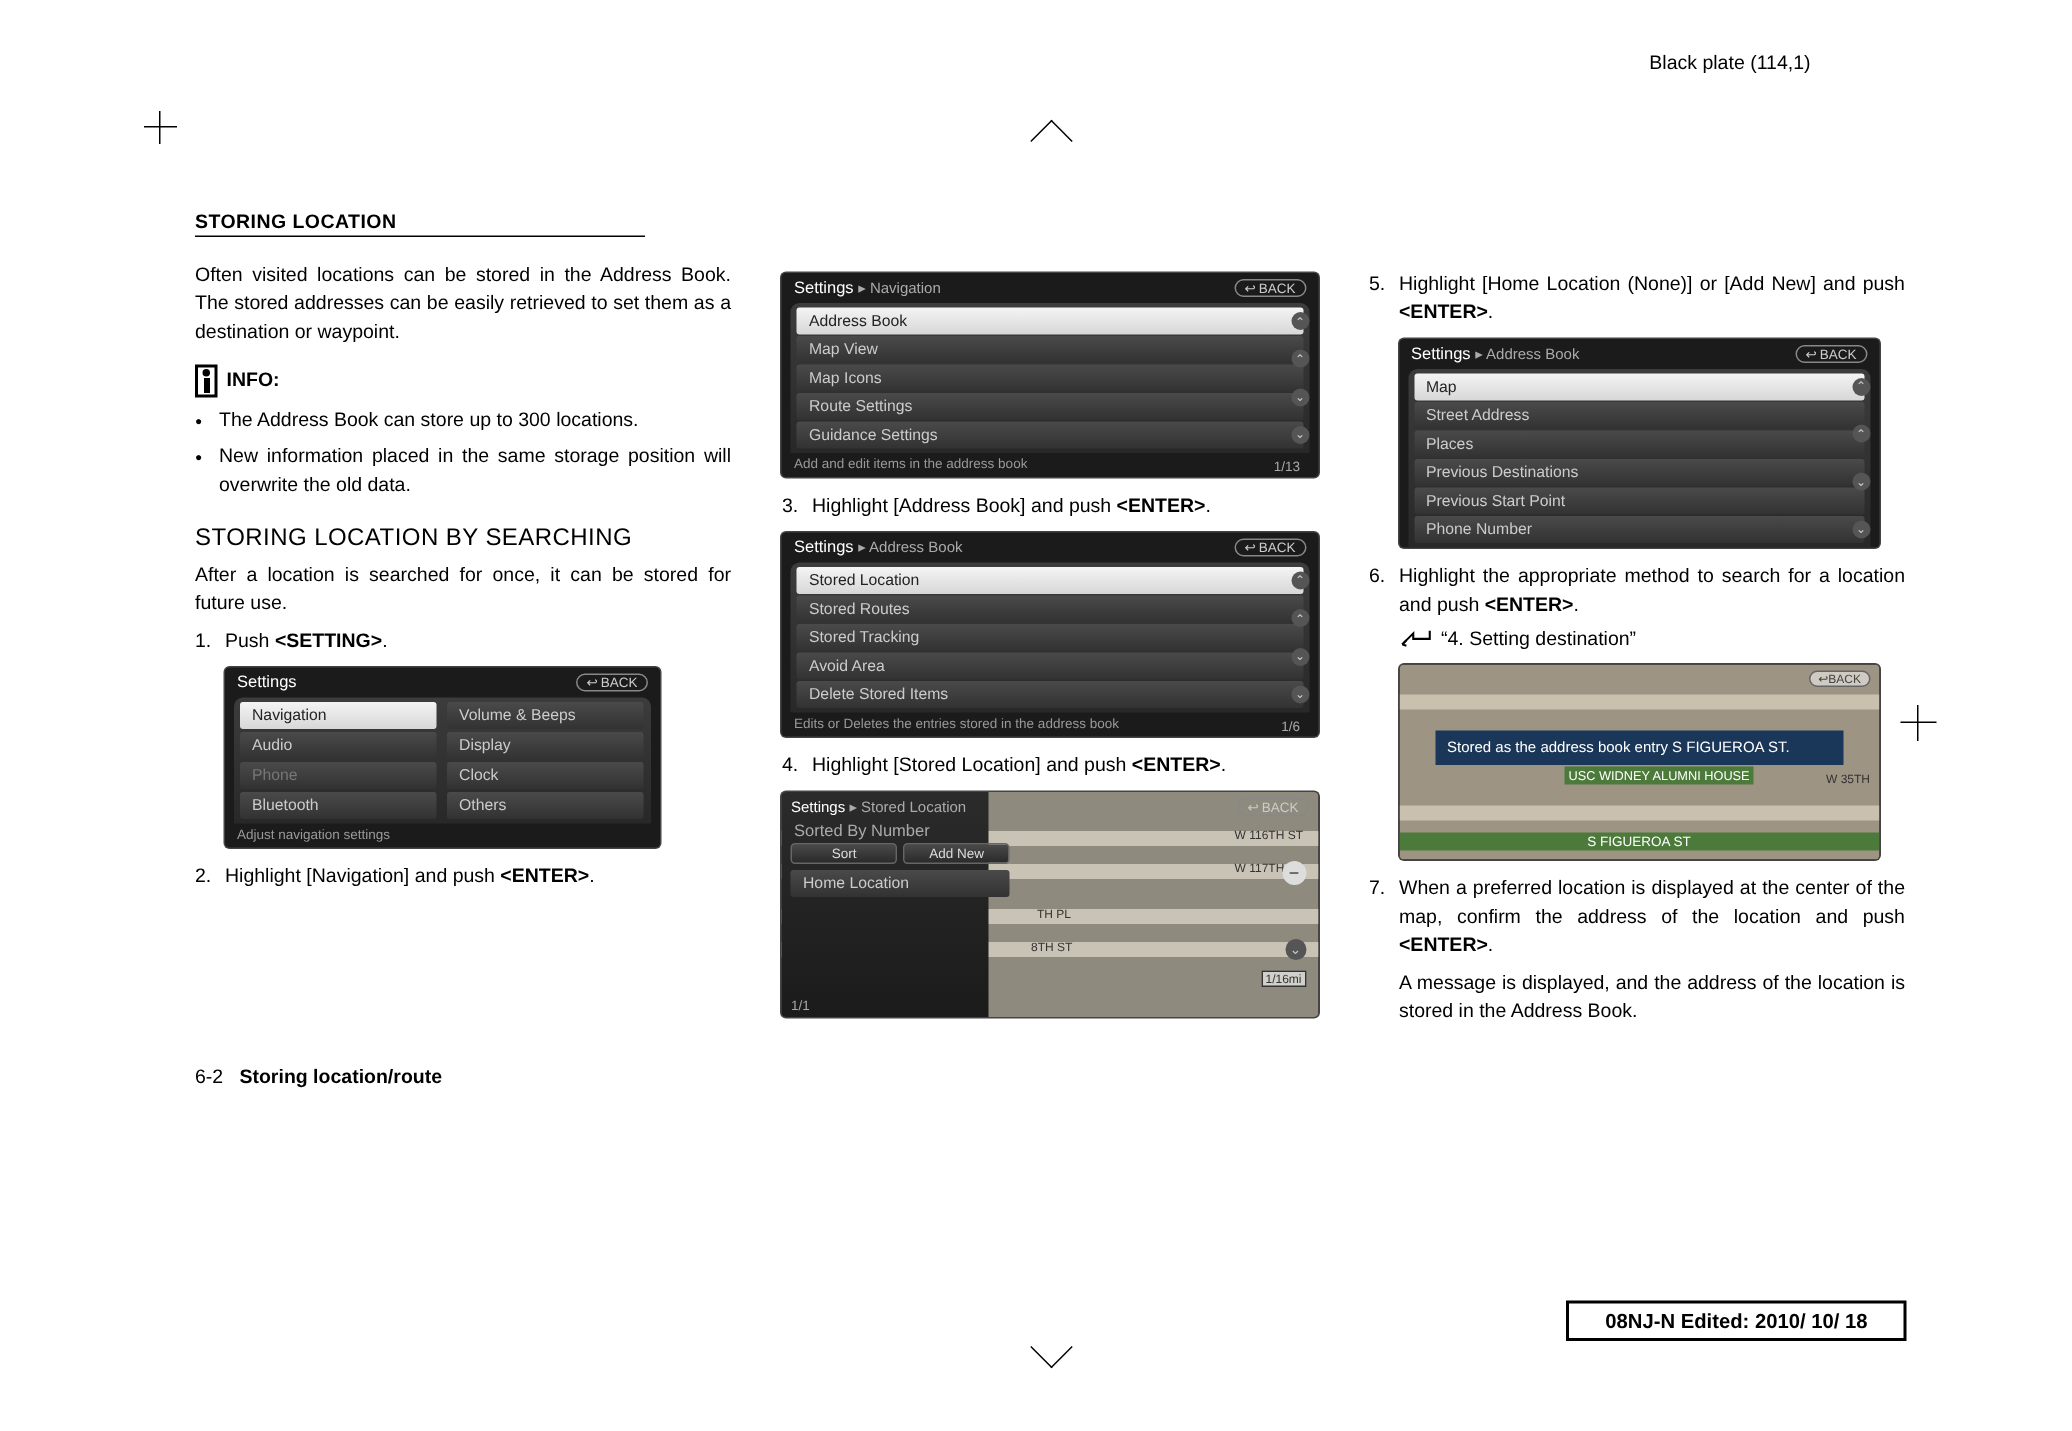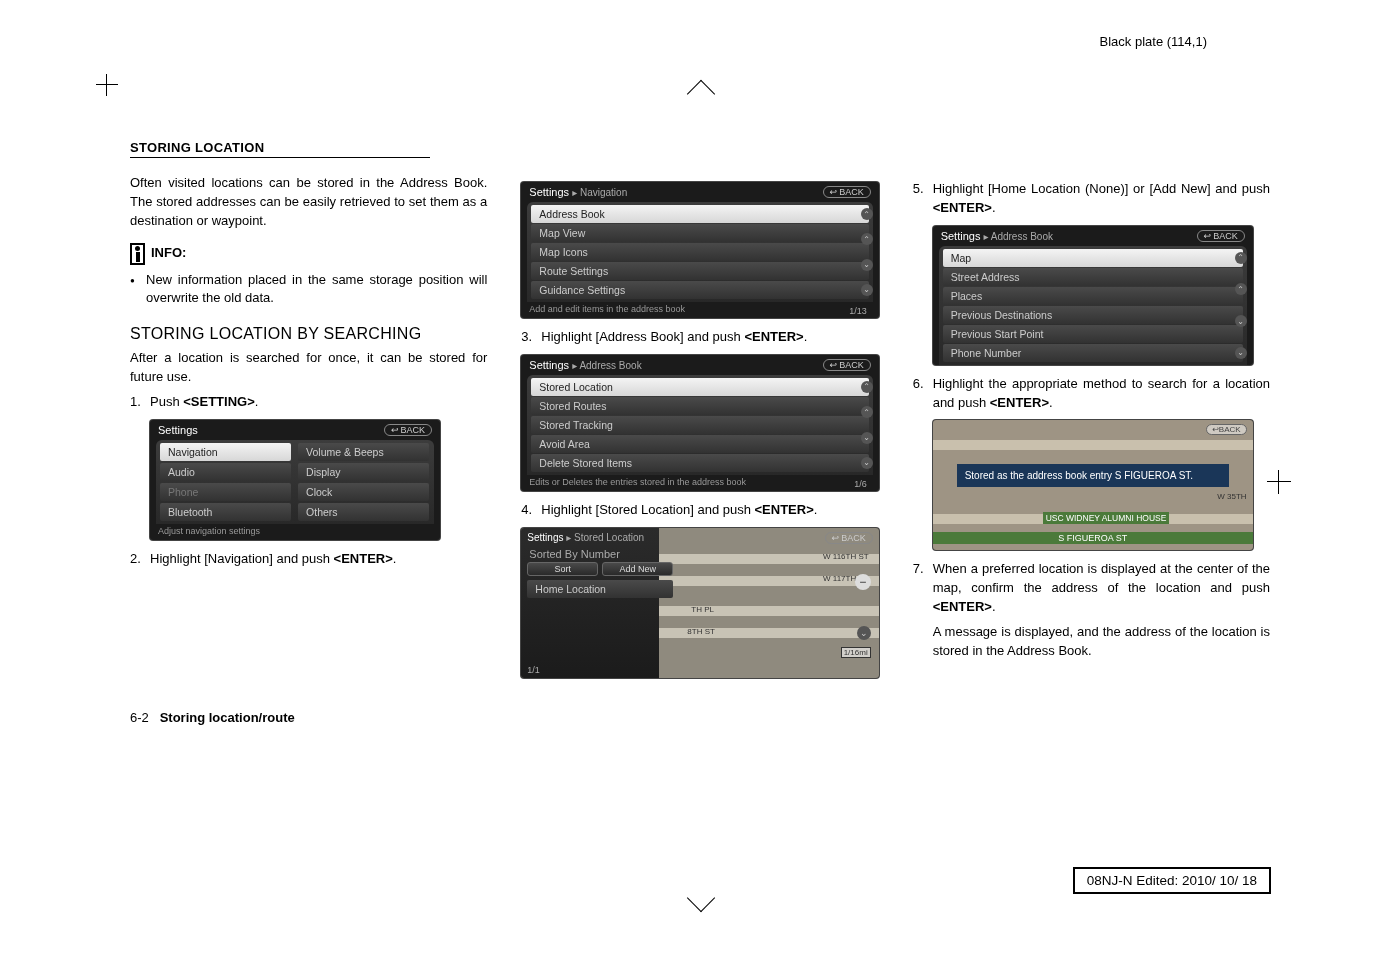--- a/index.html
+++ b/index.html
@@ -84,21 +84,21 @@
 
   
   .shot-overlay { position:relative; height:130px; background:#9e9484; overflow:hidden; }
   .shot-overlay .bluebox { position:absolute; left:24px; top:44px; right:24px; background:#1a3658; color:#fff; font-size:10px; padding:5px 8px; line-height:1.3; }
   .shot-overlay .greenlabel { position:absolute; font-size:8.5px; background:#4b7a3a; color:#fff; padding:1px 3px; }
   .shot-overlay .street-h { position:absolute; left:0; right:0; height:10px; background:#c9c0ad; }
   .shot-overlay .street-band { position:absolute; left:0; right:0; bottom:6px; height:12px; background:#4b7a3a; color:#fff; font-size:9px; text-align:center; line-height:12px; }
   .shot-overlay .backbtn { position:absolute; right:6px; top:4px; border:1px solid #666; border-radius:10px; font-size:8px; color:#444; padding:0 5px; background:rgba(255,255,255,.5);}
 
   .footer-left { margin-top: 22px; font-size: 13px; }
-  .footer-right-box { position:absolute; right: 110px; bottom: 60px; border:2px solid #000; padding:4px 12px; font-weight:normal; font-size:13.5px; }
+  .footer-right-box { position:absolute; right: 110px; bottom: 60px; border:2px solid #000; padding:4px 24px; font-weight:bold; font-size:13.5px; }
 
   .justify { text-align: justify; }
 
 </style>
 </head>
 <body>
 
 <div class="plate-label">Black plate (114,1)</div>
 <div class="crop-top"></div>
 <div class="crop-bottom"></div>
@@ -118,20 +118,21 @@
         <span class="info-icon">
           <span class="i-wrap">
               <span class="dot"></span>
               <span class="bar"></span>
             </span>
         </span>
         <span class="bold">INFO:</span>
       </div>
 
       <ul class="bullets">
+        <li>The Address Book can store up to 300 locations.</li>
         <li>New information placed in the same storage position will overwrite the old data.</li>
       </ul>
 
       <h3 class="sub">STORING LOCATION BY SEARCHING</h3>
       <p class="justify">After a location is searched for once, it can be stored for future use.</p>
 
       <div class="step">
         <span class="num">1.</span>
         <span class="body"><span>Push </span><span class="bold">&lt;SETTING&gt;</span><span>.</span></span>
       </div>
@@ -277,28 +278,37 @@
               <span>⌄</span>
             </div>
 
         </div>
       </div>
 
       <div class="step">
         <span class="num">6.</span>
         <span class="body"><span>Highlight the appropriate method to search for a location and push </span><span class="bold">&lt;ENTER&gt;</span><span>.</span></span>
       </div>
+      <div class="ref-row">
+        <span class="ref-icon">
+          <svg viewBox="0 0 24 14">
+              <path d="M2 12 L10 4 L10 8 L22 8 L22 2" fill="none" stroke="#000" stroke-width="1.5"></path>
+              <path d="M2 12 L5 9 M2 12 L5 13" fill="none" stroke="#000" stroke-width="1.5"></path>
+            </svg>
+        </span>
+        <span>“4. Setting destination”</span>
+      </div>
 
       <div class="shot" style="margin-left:20px; width:320px; padding:0;">
         <div class="shot-overlay">
           <div class="street-h" style="top:20px;"></div>
           <div class="street-h" style="top:94px;"></div>
           <div class="backbtn">↩<span>BACK</span></div>
           <div class="bluebox">Stored as the address book entry S FIGUEROA ST.</div>
-          <div class="greenlabel" style="left:110px; top:92px;">USC WIDNEY ALUMNI HOUSE</div>
+          <div class="greenlabel" style="left:110px; top:68px;">USC WIDNEY ALUMNI HOUSE</div>
           <div style="position:absolute; right:6px; top:72px; font-size:8px; color:#333;">W 35TH</div>
           <div class="street-band">S FIGUEROA ST</div>
         </div>
       </div>
 
       <div class="step">
         <span class="num">7.</span>
         <span class="body"><span>When a preferred location is displayed at the center of the map, confirm the address of the location and push </span><span class="bold">&lt;ENTER&gt;</span><span>.</span></span>
       </div>
       <p class="justify" style="margin-left:20px; margin-top:6px;">A message is displayed, and the address of the location is stored in the Address Book.</p>

